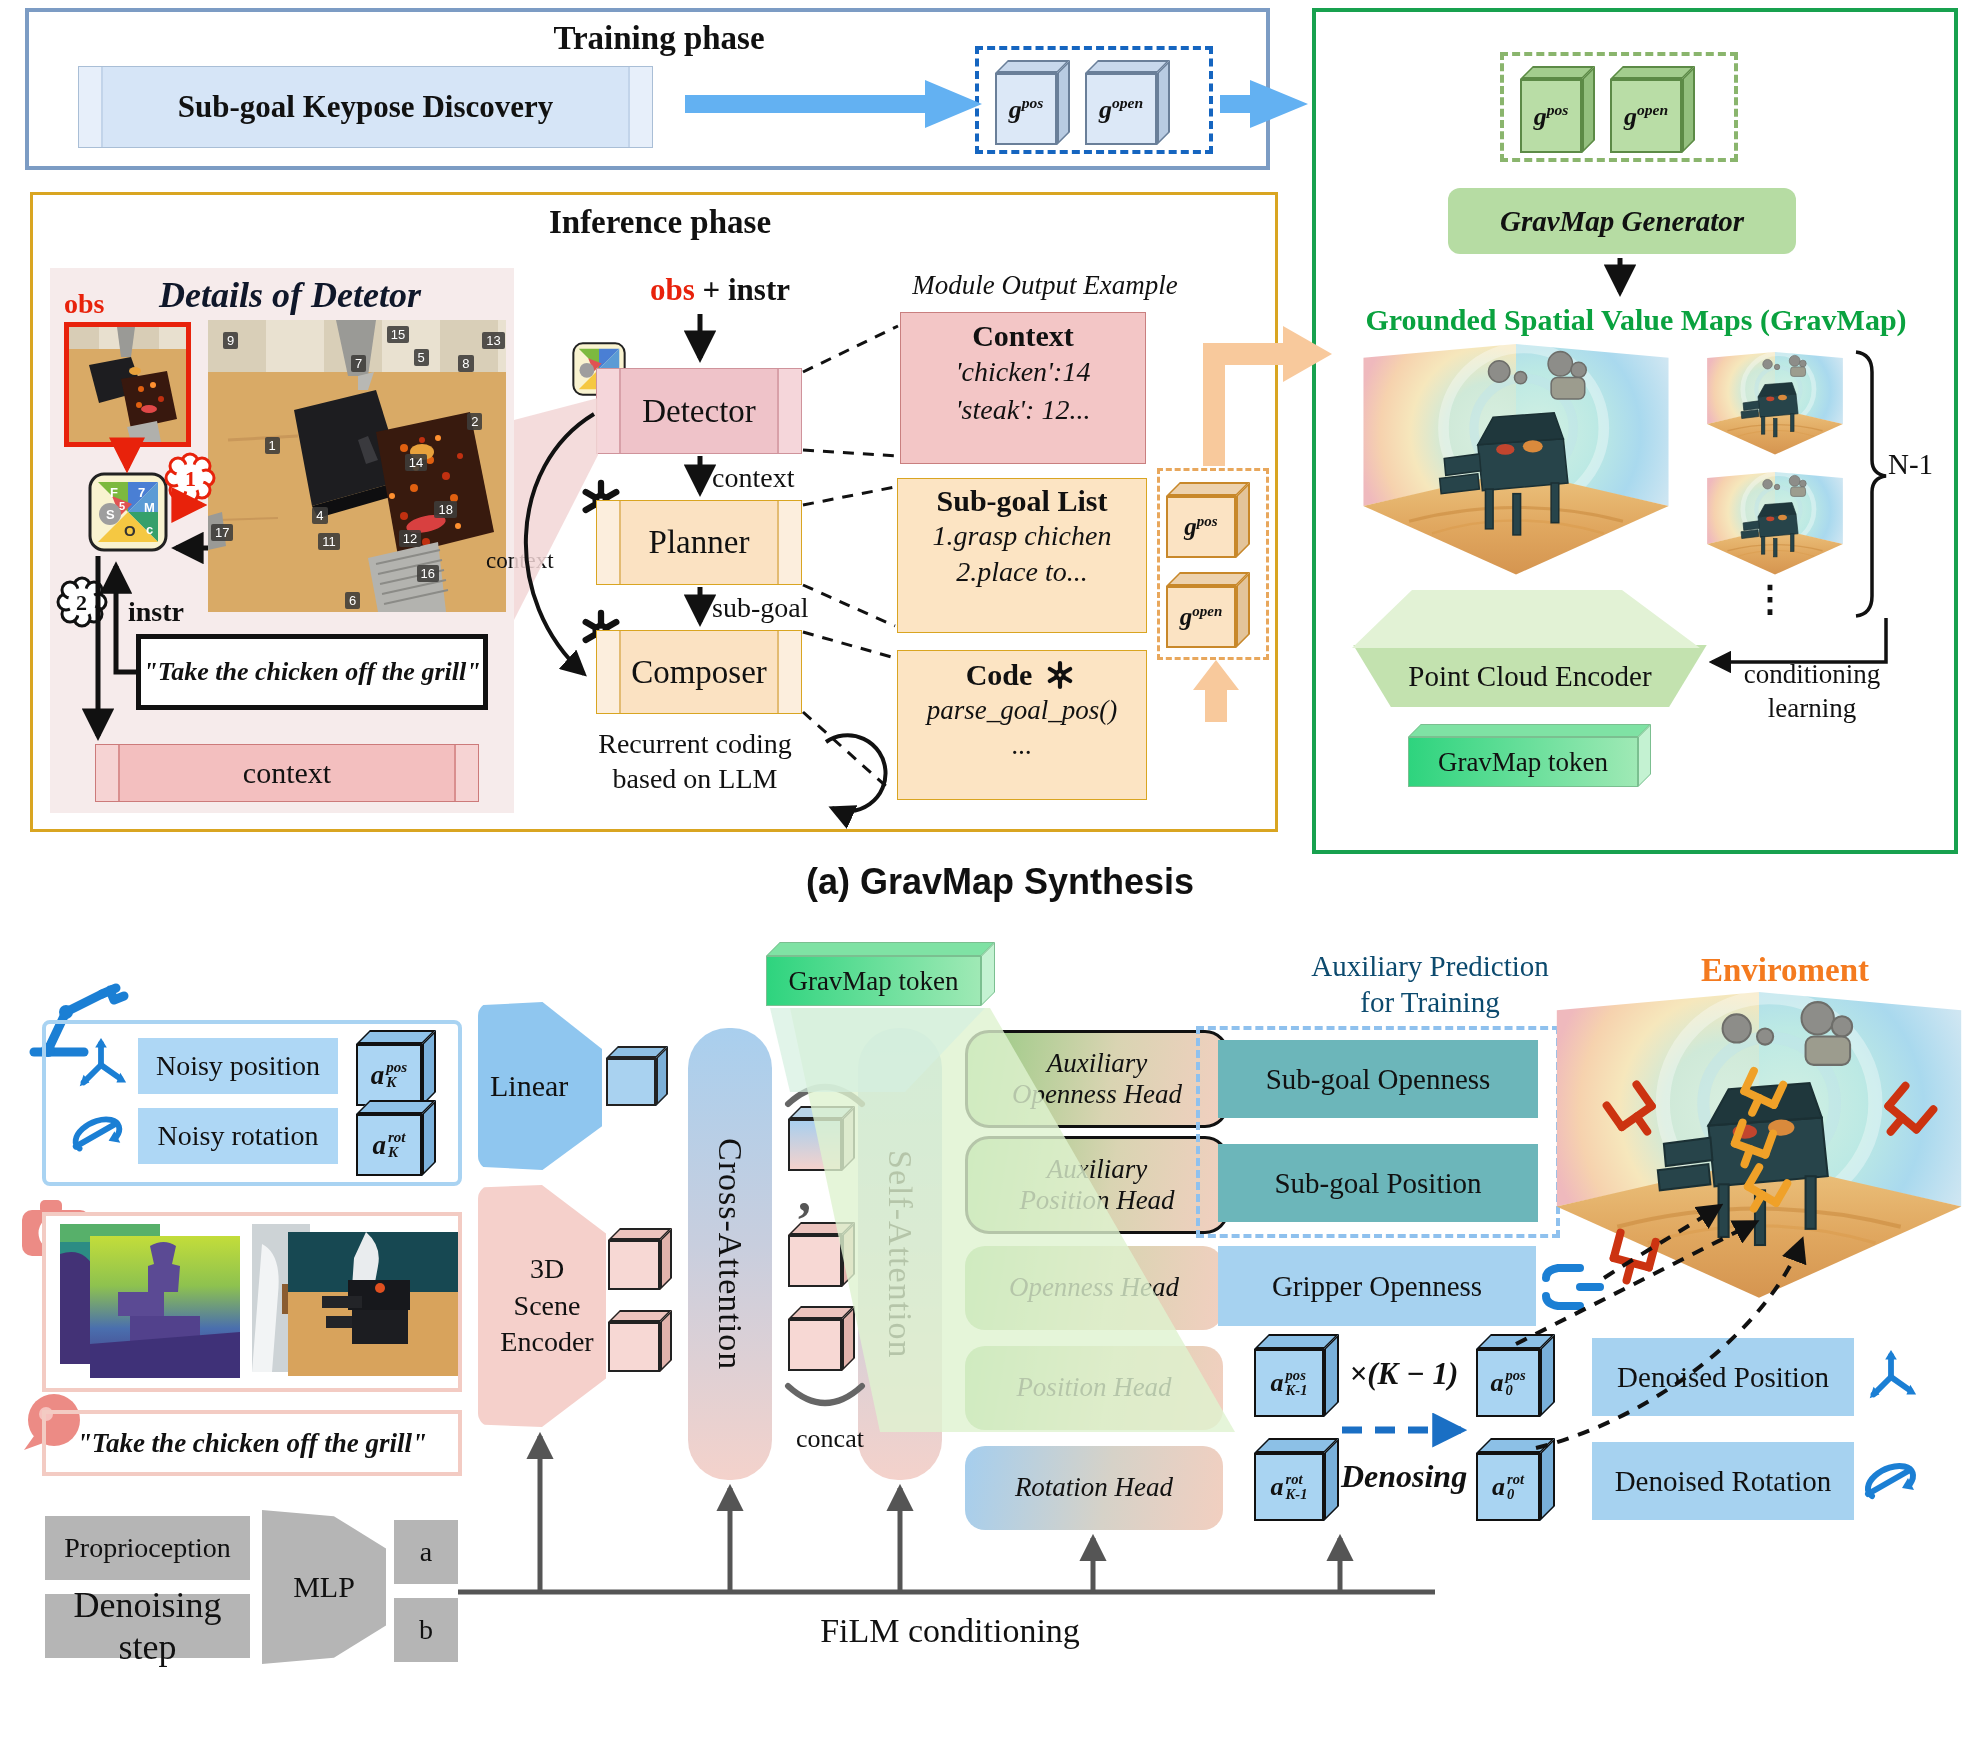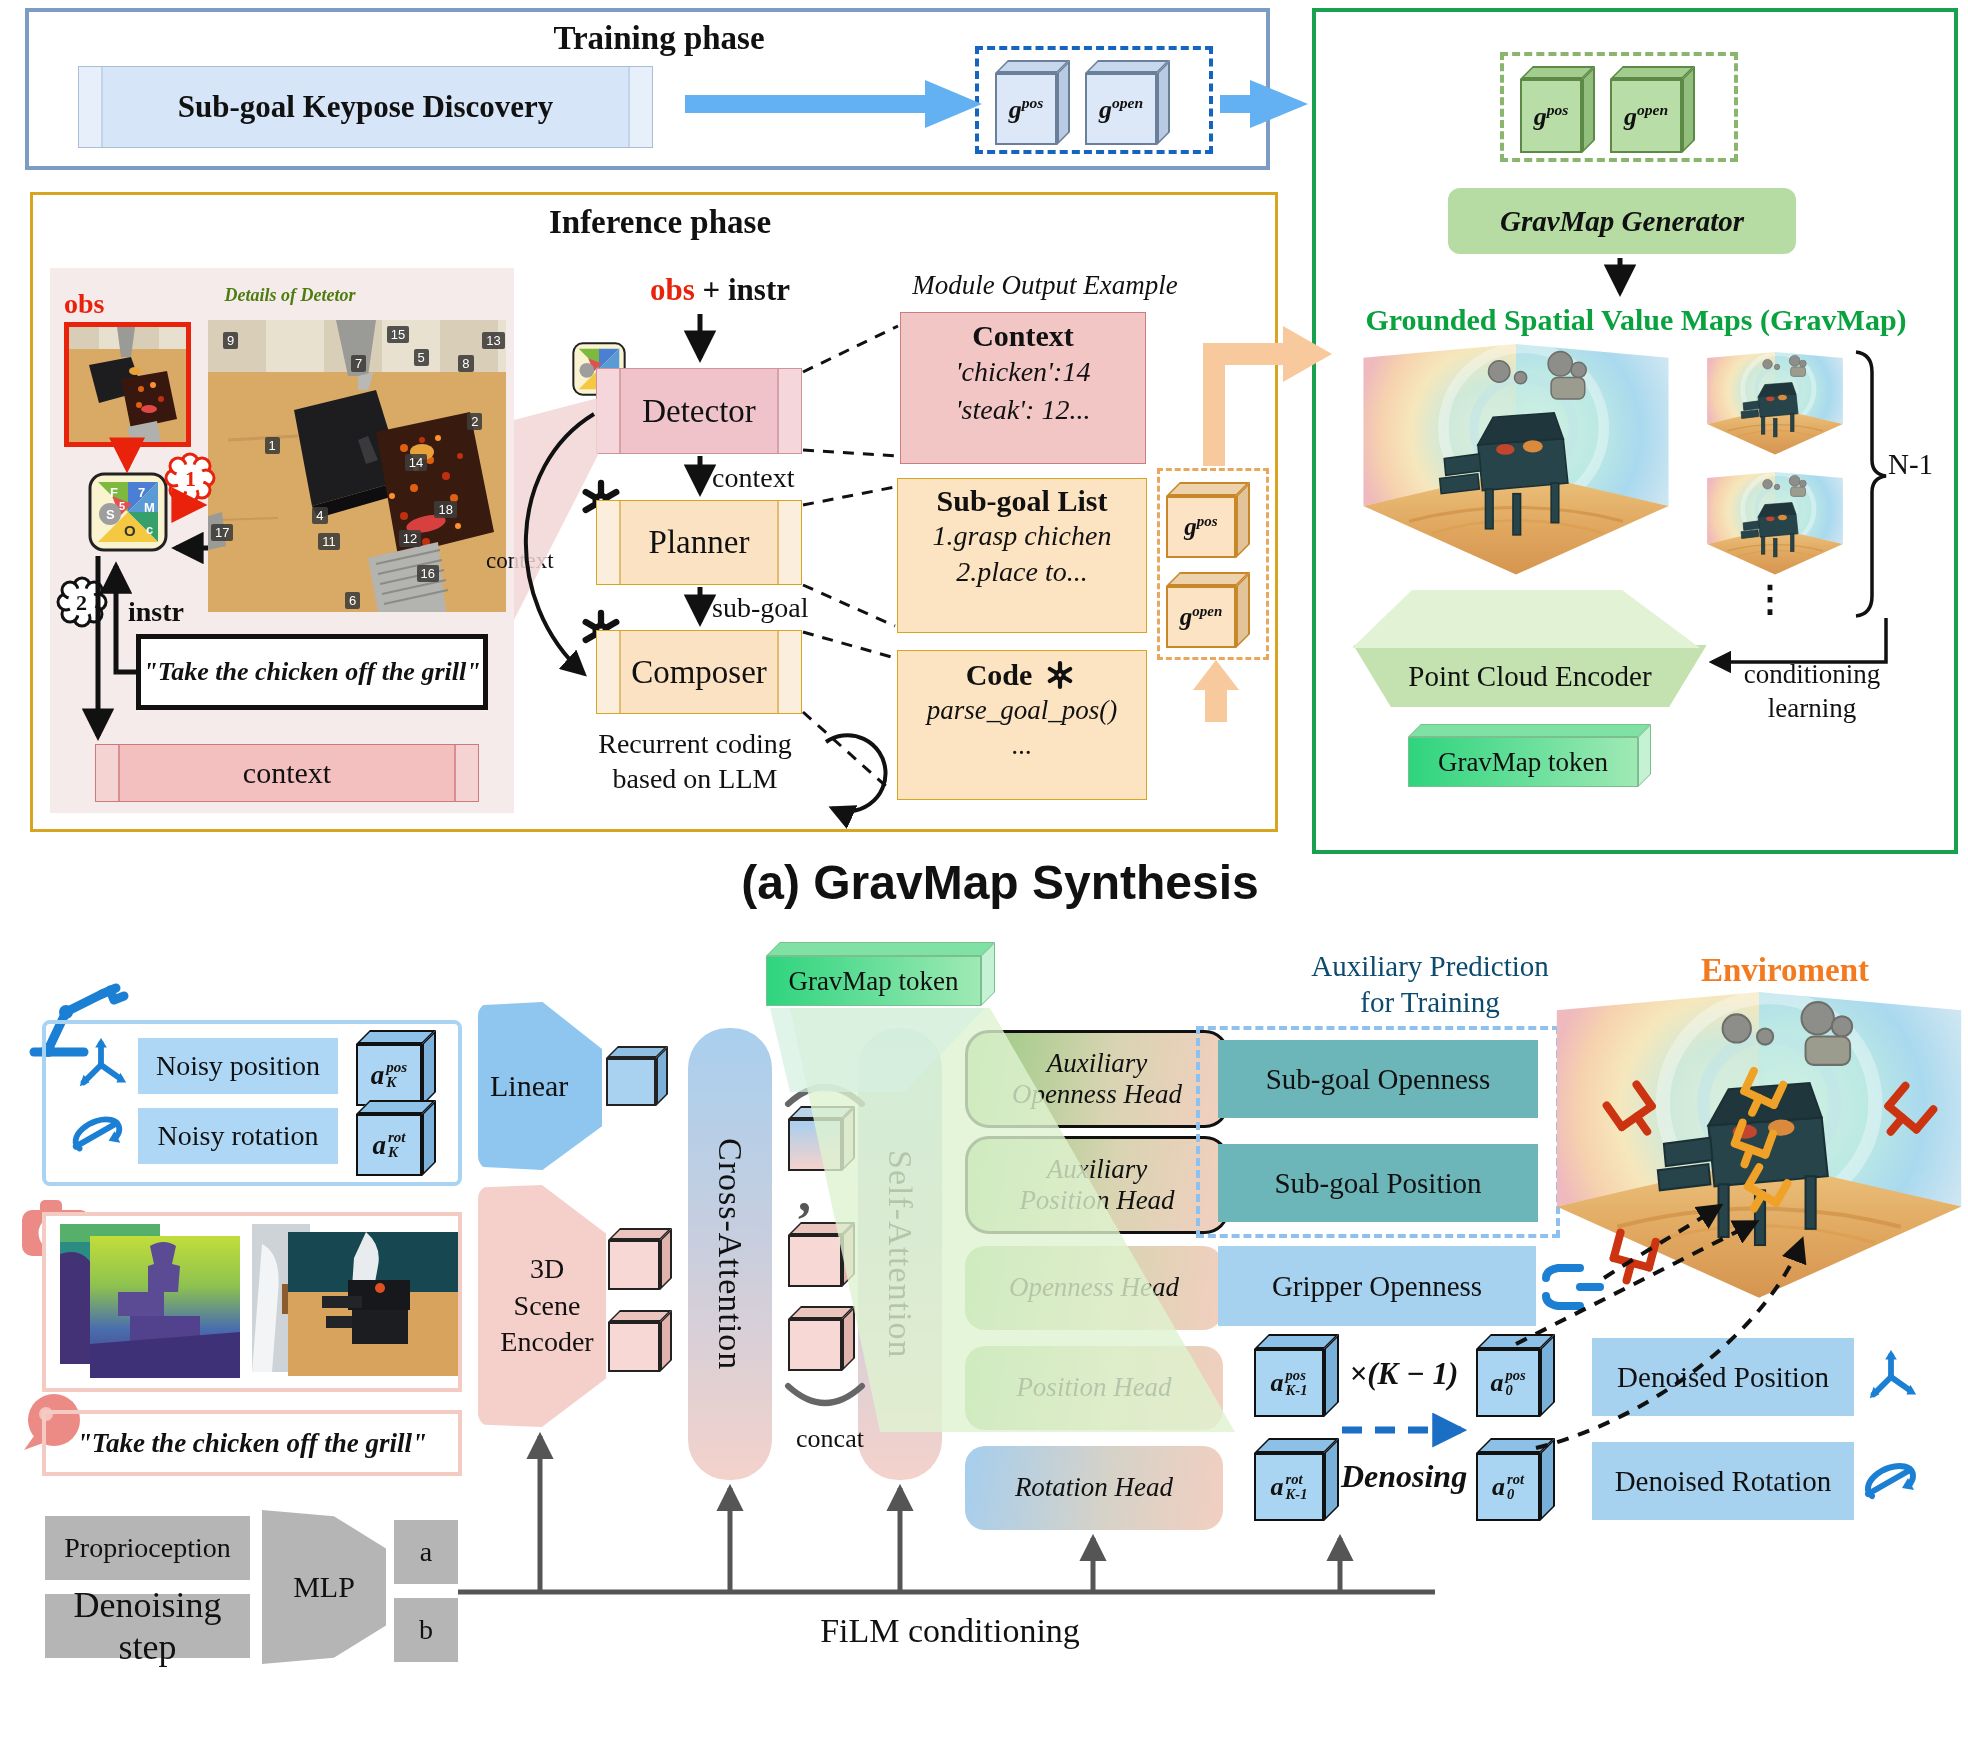--- a/index.html
+++ b/index.html
@@ -186,21 +186,21 @@
       <i class="cb-side"></i>
   <b class="cb-face" style="font-weight:normal">
         <span>GravMap token</span>
       </b>
 </div>
 
 <div class="panel" id="inference-box" style="left:30px;top:192px;width:1248px;height:640px;border-width:3.5px"></div>
 <div class="abs ctr bold" style="left:380px;top:200px;width:560px;height:44px;font-size:33px">Inference phase</div>
 
 <div class="panel" id="details-panel" style="left:50px;top:268px;width:464px;height:545px"></div>
-<div class="abs ctr bold ital" style="left:140px;top:276px;width:300px;height:38px;font-size:18px;color:#4d7c0f">Details of Detetor</div>
+<div class="abs ctr bold ital" style="left:140px;top:276px;width:300px;height:38px;font-size:36px;color:#0f172a">Details of Detetor</div>
 <div class="abs bold" style="left:64px;top:288px;font-size:28px;color:#e8220b">obs</div>
 
 <div class="abs" style="left:64px;top:322px;width:127px;height:125px;border:5px solid #e8220b;box-sizing:border-box;overflow:hidden">
   <svg width="117" height="115" viewBox="0 0 117 115">
     <rect width="117" height="115" fill="#d9aa66"></rect>
     <rect width="117" height="22" fill="#e8e0cf"></rect>
     <rect x="0" y="0" width="30" height="22" fill="#d8cdb6"></rect>
         <rect x="60" y="0" width="30" height="22" fill="#d8cdb6"></rect>
     <polygon points="48,0 66,0 62,30 52,30" fill="#9a9a96"></polygon>
     <polygon points="20,38 62,30 74,64 30,76" fill="#1d1d20"></polygon>
@@ -429,21 +429,21 @@
       </b>
 </div>
 <div class="cube" style="left:1166px;top:572px;--w:70px;--h:62px;--d:14px;--f:#fbe3c3;--t:#edd2ae;--s:#e3c49a;--bd:#c8882a;font-size:25px">
   <i class="cb-top"></i>
       <i class="cb-side"></i>
   <b class="cb-face">
         <span class="cbl"><span>g</span><sup>open</sup></span>
       </b>
 </div>
 
-<div class="abs ctr bold sans" style="left:600px;top:858px;width:800px;height:48px;font-size:48px">(a) GravMap Synthesis</div>
+<div class="abs ctr bold sans" style="left:600px;top:858px;width:800px;height:48px;font-size:36px">(a) GravMap Synthesis</div>
 
 <svg class="abs" width="104" height="96" viewBox="0 0 104 96" style="left:26px;top:964px">
   <g stroke="#1b7fd4" stroke-width="9" stroke-linecap="round" fill="none">
     <line x1="8" y1="88" x2="58" y2="88"></line>
         <line x1="22" y1="86" x2="40" y2="48"></line>
         <line x1="40" y1="48" x2="76" y2="30"></line>
     <path d="M76,30 l14,-6 m-2,12 l10,-4 m-10,4 l-4,-10"></path>
   </g>
   <circle cx="40" cy="48" r="7" fill="#1b7fd4"></circle>
       <circle cx="22" cy="86" r="7" fill="#1b7fd4"></circle>

